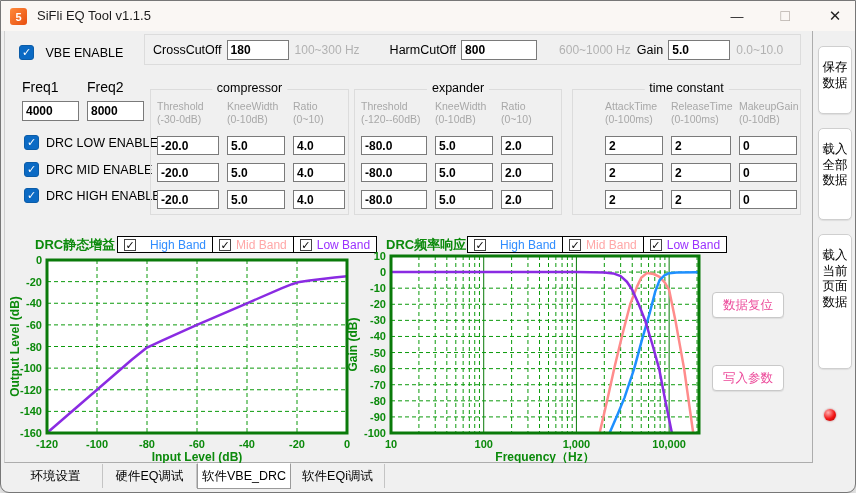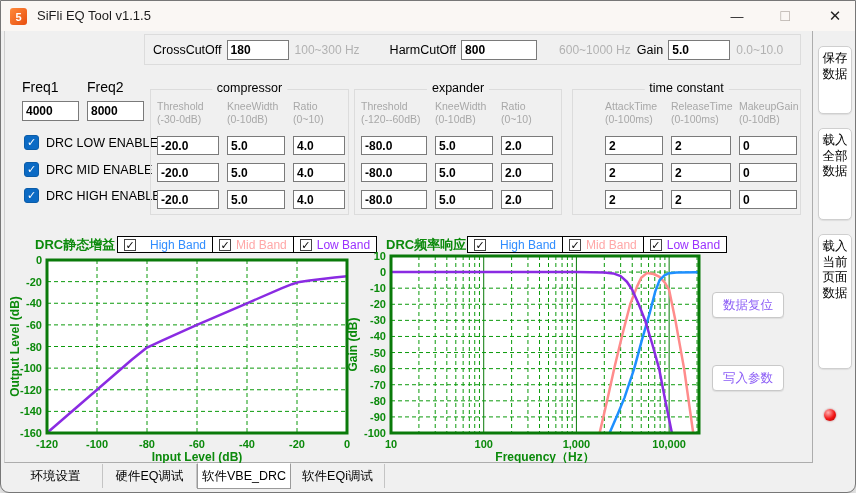--- a/index.html
+++ b/index.html
@@ -50,26 +50,26 @@
   .colhead { font-size:10.5px; line-height:13px; color:#a8a8a8; white-space:nowrap; overflow:visible; height:28px; }
   .cols input.val { width:100%; height:19px; }
   
   .chart-title { position:absolute; font-size:13px; font-weight:bold; color:#0b8a0b; }
   .legend { position:absolute; height:17px; background:#fff; border:1px solid #000; display:flex; }
   .legend-item { display:flex; align-items:center; gap:5px; padding:0 6px; border-left:1px solid #000; }
   .legend-item:first-child { border-left:none;gap:14px; }
   .legend-item span.txt { font-size:12px; white-space:nowrap; }
   
   .push-btn { position:absolute; width:72px; height:26px; background:#fff; border:1px solid #c9c9c9; border-radius:4px;
-              font-size:12.5px; color:#8b5cf6; display:flex; align-items:center; justify-content:center;
+              font-size:12.5px; color:#ec4899; display:flex; align-items:center; justify-content:center;
               box-shadow:0 1px 1px rgba(0,0,0,.08); cursor:default; }
   
   .side-btn { position:absolute; left:817px; width:34px; background:#fff; border:1px solid #cfcfcf; border-radius:5px;
               font-size:12.5px; color:#000; text-align:center; word-break:break-all; line-height:15.5px;
-              padding:4px 0; box-shadow:0 1px 1px rgba(0,0,0,.08); cursor:default; }
+              padding:13px 0; box-shadow:0 1px 1px rgba(0,0,0,.08); cursor:default; }
   .led { position:absolute; left:823px; top:408px; width:12px; height:12px; border-radius:50%;
          background:radial-gradient(circle at 35% 30%, #ffb0b0, #f21414 55%, #a00000); box-shadow:0 0 2px rgba(150,0,0,.6); }
   
   .tabbar { position:absolute; left:3px; top:462px; width:850px; height:26px; display:flex; align-items:flex-start; padding-left:5px; }
   .tab { width:94px; height:24px; display:flex; align-items:center; justify-content:center; font-size:12.5px; color:#000;
          border-right:1px solid #c4c4c4; cursor:default; }
   .tab.active { background:#fff; border:1px solid #9a9a9a; border-top:1px solid #fff; margin-top:-1px; height:26px; z-index:2; }
   svg text { font-family:"Liberation Sans","DejaVu Sans",sans-serif; }
 </style>
 </head>
@@ -80,20 +80,24 @@
   <div class="titlebar">
     <div class="app-icon">5</div>
     <div class="title-text">SiFli EQ Tool v1.1.5</div>
     <div class="winbtn min">—</div>
     <div class="winbtn max">☐</div>
     <div class="winbtn close">✕</div>
   </div>
 
   <div class="tabpage">
 
+    <div class="vbe-row">
+      <span class="cbw"></span>
+      <span class="lbl" style="margin-left:7px;">VBE ENABLE</span>
+    </div>
     <div class="vbe-panel">
       <span class="lbl" style="margin-left:8px;">CrossCutOff</span>
       <input class="val" style="width: 62px; margin-left: 5px;" readonly="" value="180">
       <span class="hint" style="margin-left:6px;">100~300 Hz</span>
       <span class="lbl" style="margin-left:30px;">HarmCutOff</span>
       <input class="val" style="width: 76px; margin-left: 5px;" readonly="" value="800">
       <span class="hint" style="margin-left:22px;">600~1000 Hz</span>
       <span class="lbl" style="margin-left:6px;">Gain</span>
       <input class="val" style="width: 62px; margin-left: 5px;" readonly="" value="5.0">
       <span class="hint" style="margin-left:6px;">0.0~10.0</span>

